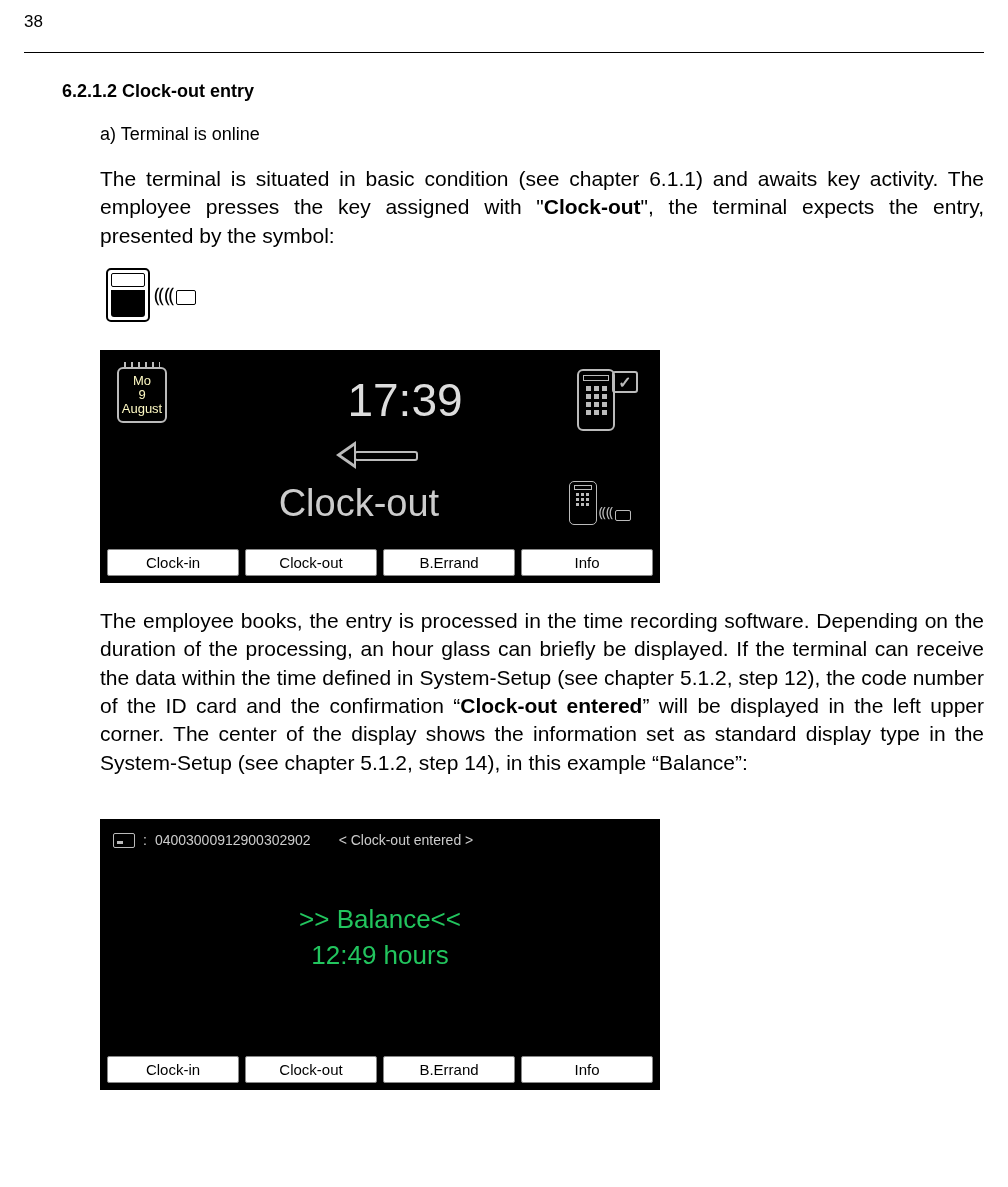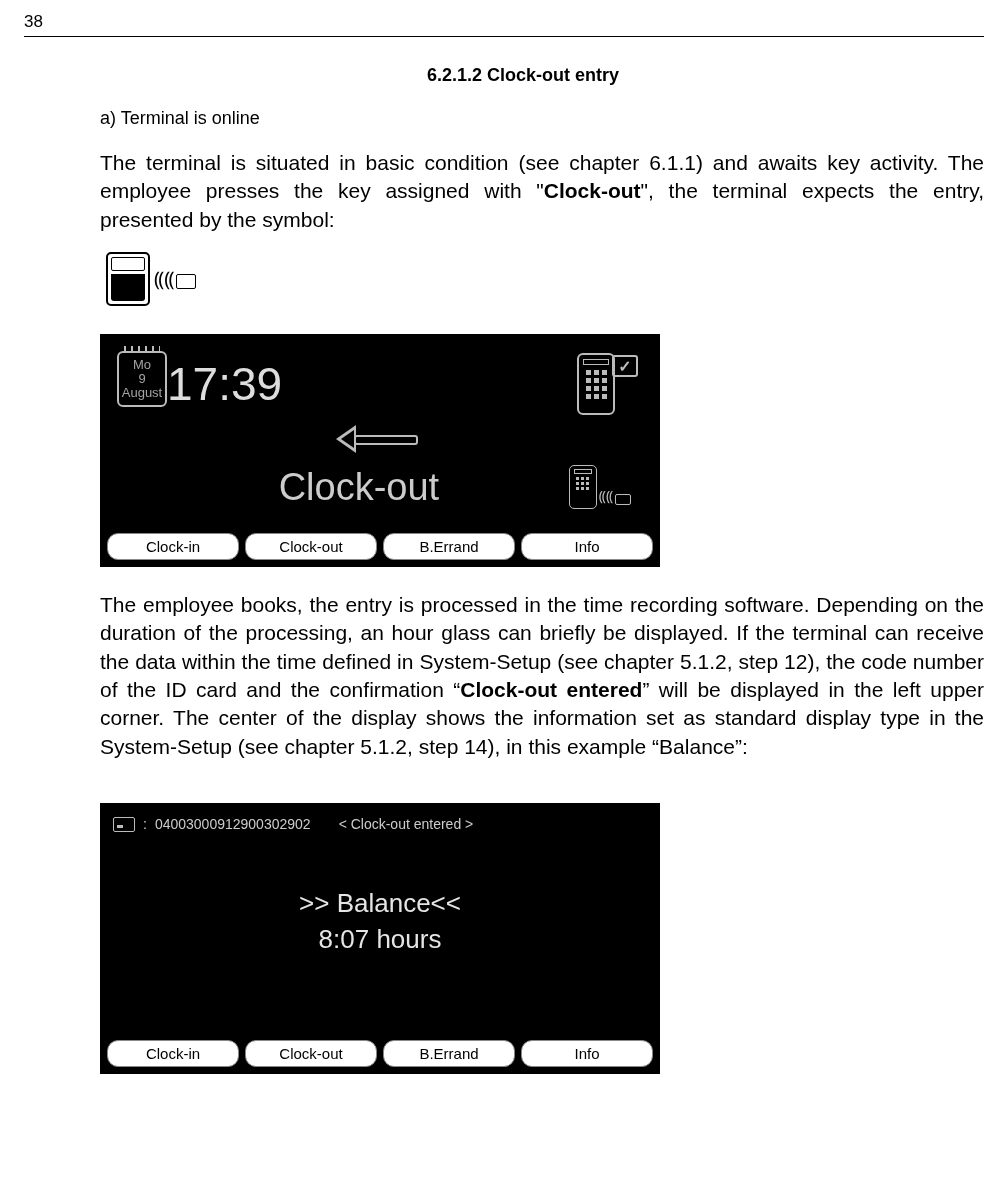--- a/index.html
+++ b/index.html
@@ -8,32 +8,31 @@
     font-size: 17px;
     color: #000;
     background: #fff;
     width: 1008px;
     padding: 12px 24px 24px 24px;
   }
   .header-row {
     display: flex;
     justify-content: space-between;
     border-bottom: 1px solid #000;
-    padding-bottom: 4px;
+    padding-bottom: 20px;
     margin-bottom: 28px;
   }
   .page-num { font-size: 17px; }
   .doc-title { font-size: 17px; }
 
   .section-heading {
     font-weight: bold;
     font-size: 18px;
     margin: 2px 0 22px 0;
     padding-left: 38px;
-    text-align: center;
   }
   .indent-block { padding-left: 76px; }
 
   .sub-heading {
     font-weight: normal;
     font-size: 18px;
     margin-bottom: 20px;
   }
   .para {
     font-size: 21px;
@@ -86,36 +85,36 @@
     position: relative;
     padding: 14px 14px 8px 14px;
   }
   .calendar-badge {
     position: absolute;
     top: 14px; left: 14px;
     width: 50px; height: 56px;
     border: 2px solid #bbb;
     border-radius: 6px;
     background: #000;
-    color: #a3a3a3;
+    color: #fef9c3;
     font-size: 13px;
     text-align: center;
     display: flex; flex-direction: column; justify-content: center;
     line-height: 1.1;
   }
   .calendar-badge::before {
     content: "";
     position: absolute;
     top: -7px; left: 5px; right: 5px; height: 6px;
     background: repeating-linear-gradient(90deg, #bbb 0 2px, transparent 2px 7px);
   }
   .term-time {
     color: #ddd;
     font-size: 46px;
-    text-align: left;
+    text-align: center;
     margin-top: 6px;
     margin-left: 50px;
     font-weight: 300;
   }
   .phone-check {
     position: absolute;
     top: 16px; right: 16px;
     display: flex; align-items: flex-start; gap: 0;
   }
   .phone-big {
@@ -202,21 +201,21 @@
   .term-buttons {
     display: flex;
     gap: 6px;
     padding: 4px 4px 4px 4px;
     background: #000;
   }
   .term-btn {
     flex: 1;
     background: #fff;
     border: 1px solid #888;
-    border-radius: 11px;
+    border-radius: 2px;
     font-size: 15px;
     text-align: center;
     padding: 4px 0;
   }
 
   .para-mid { margin-top: 24px; }
 
   
   .term2-top {
     background: #000;
@@ -240,21 +239,21 @@
   .card-icon2::after {
     content: ""; position: absolute; left: 3px; bottom: 3px;
     width: 6px; height: 3px; background: #bbb;
   }
   .term2-center {
     position: absolute;
     top: 50%; left: 50%;
     transform: translate(-50%, -50%);
     text-align: center;
     font-size: 26px;
-    color: #e5e5e5;
+    color: #22c55e;
     line-height: 1.4;
   }
 </style>
 </head>
 <body>
 
 <div class="header-row">
   <span class="page-num">38</span>
 </div>
 
@@ -348,21 +347,21 @@
   <div class="terminal">
     <div class="term2-top">
       <div class="term2-header">
         <span class="card-icon2"></span>
         <span>:</span>
         <span>04003000912900302902</span>
         <span style="margin-left: 20px">&lt; Clock-out entered &gt;</span>
       </div>
       <div class="term2-center">
         <div>&gt;&gt; Balance&lt;&lt;</div>
-        <div>8:07 hours</div>
+        <div>12:49 hours</div>
       </div>
     </div>
     <div class="term-buttons">
       <div class="term-btn">Clock-in</div>
       <div class="term-btn">Clock-out</div>
       <div class="term-btn">B.Errand</div>
       <div class="term-btn">Info</div>
     </div>
   </div>
 

